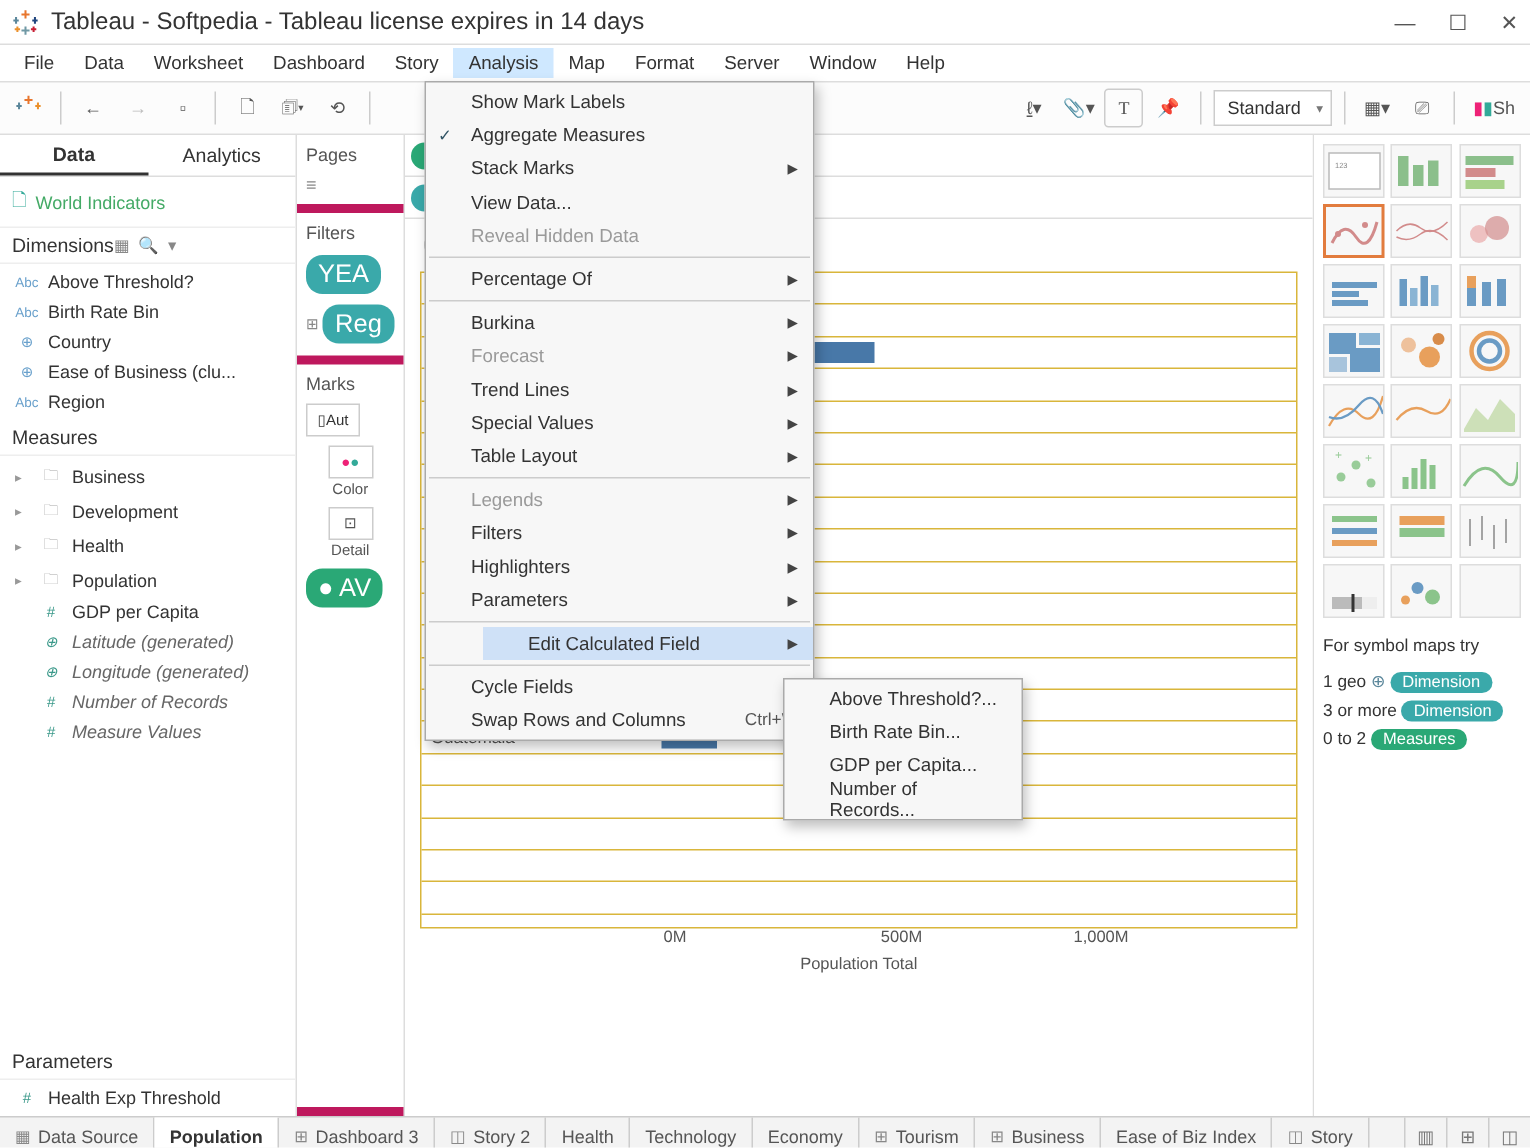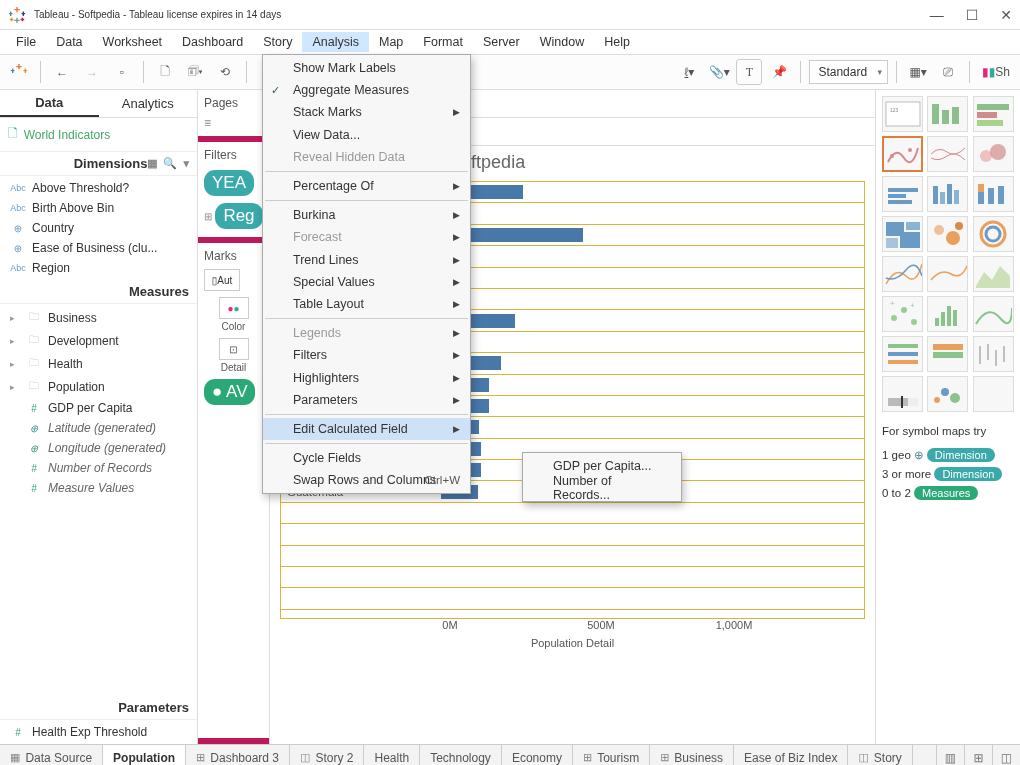--- a/index.html
+++ b/index.html
@@ -1,21 +1,21 @@
 <!DOCTYPE html>
 <html><head>
 <meta charset="utf-8">
 <style>
 * { box-sizing: border-box; margin: 0; padding: 0; font-family: "Segoe UI", Arial, sans-serif; }
 body { width: 1020px; height: 765px; overflow: hidden; background: #fff; font-size: 12px; color: #333; position: relative; }
 
 
 .titlebar { height: 30px; display: flex; align-items: center; padding: 0 8px; border-bottom: 1px solid #ddd; }
 .titlebar .logo { width: 18px; height: 18px; margin-right: 8px; }
-.titlebar .title { flex: 1; font-size: 10px; }
+.titlebar .title { flex: 1; font-size: 16px; }
 .titlebar .winbtns { display: flex; gap: 22px; font-size: 14px; color: #555; }
 .titlebar .winbtns span { cursor: pointer; }
 
 
 .menubar { height: 24px; display: flex; align-items: center; padding: 0 6px; }
 .menubar span { padding: 3px 10px; cursor: pointer; font-size: 12.5px; }
 .menubar span.active { background: #cfe8ff; }
 
 
 .toolbar { height: 36px; display: flex; align-items: center; border-top: 1px solid #ddd; border-bottom: 1px solid #ddd; padding: 0 6px; gap: 4px; background: #fcfcfc; }
@@ -24,21 +24,21 @@
 .tbdd { border: 1px solid #ccc; height: 24px; padding: 0 20px 0 8px; display: flex; align-items: center; position: relative; background: #fff; font-size: 12px; }
 .tbdd::after { content: "▾"; position: absolute; right: 5px; font-size: 9px; color: #777; }
 
 
 .main { display: flex; height: 654px; }
 .leftpanel { width: 198px; border-right: 1px solid #ddd; display: flex; flex-direction: column; }
 .lp-tabs { display: flex; height: 28px; border-bottom: 1px solid #ddd; }
 .lp-tab { flex: 1; display: flex; align-items: center; justify-content: center; cursor: pointer; font-size: 13px; }
 .lp-tab.active { font-weight: bold; border-bottom: 2px solid #333; }
 .lp-datasource { padding: 6px 8px; display: flex; align-items: center; gap: 6px; border-bottom: 1px solid #eee; font-size: 12px; color: #4a6; }
-.lp-section { padding: 4px 8px; font-weight: bold; font-size: 13px; display: flex; align-items: center; justify-content: flex-end; border-bottom: 1px solid #eee; }
+.lp-section { padding: 4px 8px; font-weight: normal; font-size: 13px; display: flex; align-items: center; justify-content: flex-start; border-bottom: 1px solid #eee; }
 .lp-section .sicons { font-size: 11px; color: #888; display: flex; gap: 6px; }
 .lp-list { padding: 2px 0; }
 .lp-item { padding: 3px 8px 3px 10px; display: flex; align-items: center; gap: 6px; font-size: 12px; cursor: pointer; }
 .lp-item .fldicon { width: 16px; text-align: center; font-size: 10px; }
 .lp-item .fldicon.abc { color: #6aa1cc; font-size: 9px; }
 .lp-item .fldicon.globe { color: #6aa1cc; }
 .lp-item .fldicon.num { color: #3b998a; }
 .lp-item .expand { color: #999; font-size: 9px; width: 10px; }
 .lp-item.italic { font-style: italic; color: #666; }
 
@@ -81,26 +81,26 @@
 
 
 .bottomtabs { height: 26px; border-top: 1px solid #ccc; display: flex; align-items: stretch; background: #f3f3f3; }
 .btab { padding: 0 10px; display: flex; align-items: center; gap: 5px; border-right: 1px solid #ccc; font-size: 12px; color: #555; cursor: pointer; }
 .btab.active { background: #fff; font-weight: 600; color: #333; }
 .btab .tabicon { font-size: 11px; color: #888; }
 .btab-spacer { flex: 1; }
 .btab-icon { width: 28px; display: flex; align-items: center; justify-content: center; border-left: 1px solid #ccc; color: #777; }
 
 
-.dropdown { position: absolute; left: 262px; top: 54px; width: 209px; background: #f7f7f7; border: 1px solid #aaa; box-shadow: 2px 4px 8px rgba(0,0,0,.25); z-index: 100; padding: 2px 0; }
+.dropdown { position: absolute; left: 283px; top: 54px; width: 260px; background: #f7f7f7; border: 1px solid #aaa; box-shadow: 2px 4px 8px rgba(0,0,0,.25); z-index: 100; padding: 2px 0; }
 .dd-item { height: 22.2px; display: flex; align-items: center; padding: 0 10px 0 30px; position: relative; font-size: 12.5px; cursor: pointer; }
 .dd-item.disabled { color: #9a9a9a; }
 .dd-item .check { position: absolute; left: 8px; font-size: 11px; color: #356; }
 .dd-item .sub { position: absolute; right: 10px; font-size: 9px; color: #444; }
-.dd-item.hl { background: #cfe1f7; }
+.dd-item.hl { background: #cfe1f7; margin-left: 38px; }
 .dd-item .shortcut { position: absolute; right: 10px; font-size: 11.5px; color: #555; }
 .dd-sep { height: 1px; background: #ccc; margin: 3px 2px; }
 
 .submenu { position: absolute; left: 522px; top: 452px; width: 160px; background: #f7f7f7; border: 1px solid #aaa; box-shadow: 2px 4px 8px rgba(0,0,0,.25); z-index: 101; padding: 2px 0; }
 
 svg.mini { width: 38px; height: 32px; }
 </style>
 </head>
 <body>
 
@@ -195,21 +195,21 @@
           <span>▾</span>
         </span>
     </div>
     <div class="lp-list" id="dims">
         <div class="lp-item">
           <span class="fldicon abc">Abc</span>
           <span>Above Threshold?</span>
         </div>
         <div class="lp-item">
           <span class="fldicon abc">Abc</span>
-          <span>Birth Above Bin</span>
+          <span>Birth Rate Bin</span>
         </div>
         <div class="lp-item">
           <span class="fldicon globe">⊕</span>
           <span>Country</span>
         </div>
         <div class="lp-item">
           <span class="fldicon globe">⊕</span>
           <span>Ease of Business (clu...</span>
         </div>
         <div class="lp-item">
@@ -403,21 +403,21 @@
           <div class="rowline">
             <div class="rowlabel"></div>
           </div>
         </div>
       <div class="axis">
         <div class="ticks">
           <span class="tick" style="left:170px">0M</span>
           <span class="tick" style="left:321px">500M</span>
           <span class="tick" style="left:454px">1,000M</span>
         </div>
-        <div class="alabel">Population Detail</div>
+        <div class="alabel">Population Total</div>
       </div>
     </div>
   </div>
 
   <div class="showme">
     <div class="showme-grid" id="smgrid">
         <div class="showme-cell ">
           <svg class="mini">
             <rect x="2" y="4" width="34" height="24" fill="#fff" stroke="#bbb"></rect>
             <text x="6" y="14" font-size="5" fill="#888">123</text>
@@ -704,18 +704,24 @@
     <div class="dd-item  ">
       <span>Cycle Fields</span>
     </div>
     <div class="dd-item  ">
       <span>Swap Rows and Columns</span>
       <span class="shortcut">Ctrl+W</span>
     </div>
   </div>
 <div class="submenu" id="submenu">
     <div class="dd-item">
+      <span>Above Threshold?...</span>
+    </div>
+    <div class="dd-item">
+      <span>Birth Rate Bin...</span>
+    </div>
+    <div class="dd-item">
       <span>GDP per Capita...</span>
     </div>
     <div class="dd-item">
       <span>Number of Records...</span>
     </div>
   </div>
 
 </body></html>

